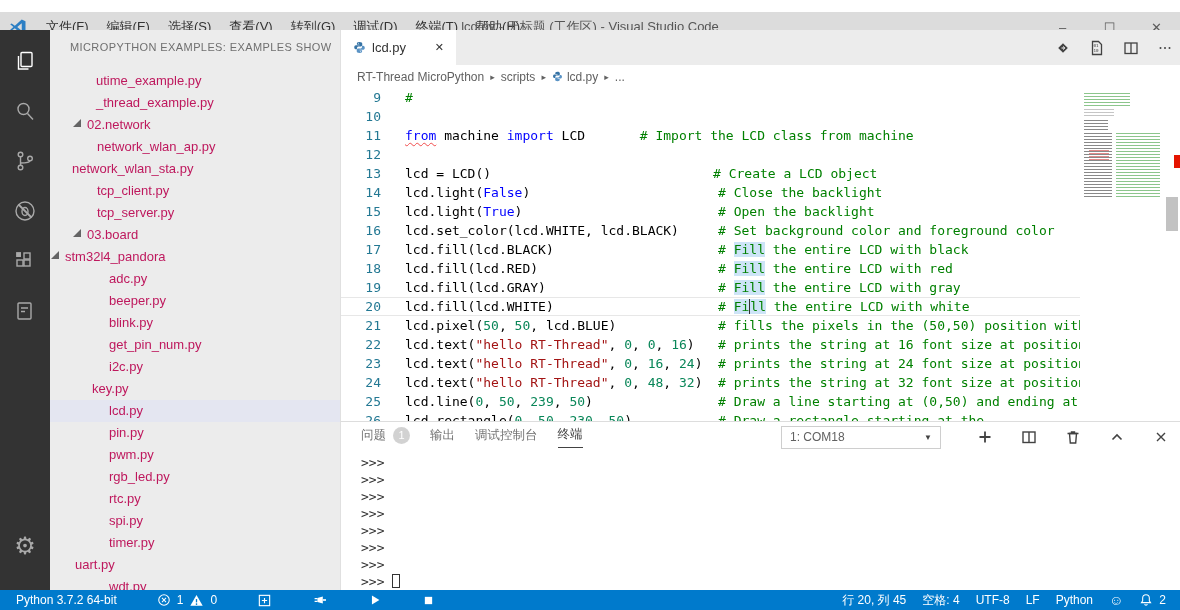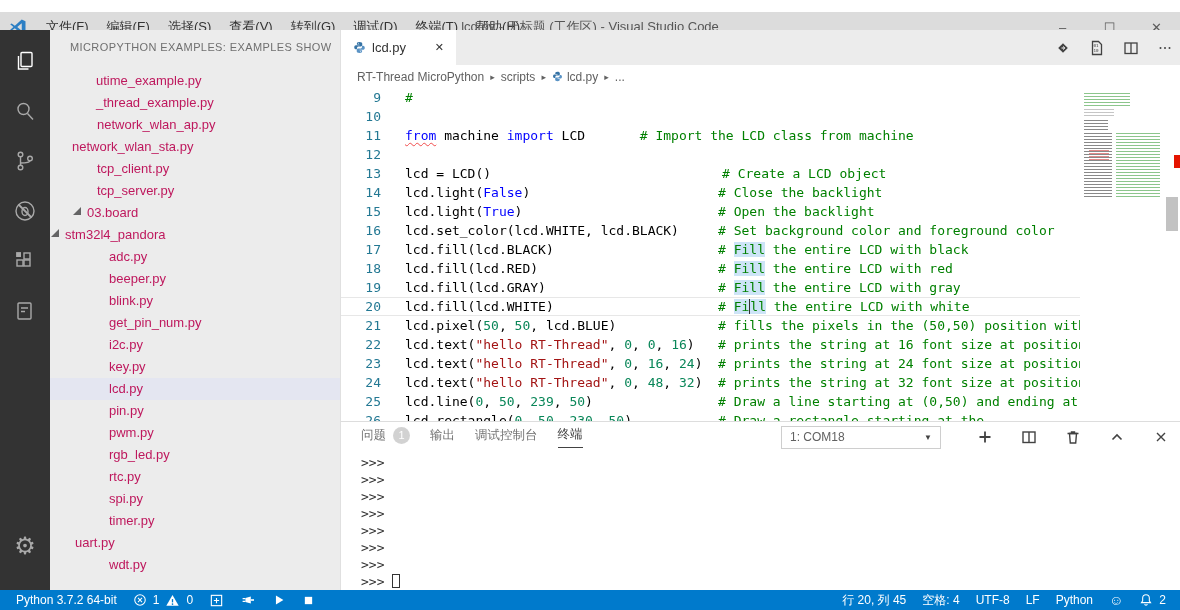--- a/index.html
+++ b/index.html
@@ -79,21 +79,21 @@
   .port-select .dd { margin-left:auto; font-size:8px; color:#424242; }
   .panel-controls svg { stroke:#424242; fill:none; stroke-width:1.4; }
   .terminal { position:absolute; left:20px; top:32px; right:10px; bottom:4px; font-family:"DejaVu Sans Mono", monospace; font-size:13px; color:#333; }
   .term-row { height:17px; line-height:17px; white-space:pre; }
   .term-cursor { display:inline-block; width:8px; height:14px; border:1px solid #333; margin-left:8px; vertical-align:-2px; }
 
   
   .statusbar { position:absolute; left:0; top:590px; width:1180px; height:20px; background:#007ACC; color:#fff; display:flex; align-items:center; font-size:12px; }
   .sb-item { display:flex; align-items:center; padding:0 8px; height:20px; white-space:nowrap; }
   .sb-item svg { stroke:#fff; fill:none; stroke-width:1.2; }
-  .sb-left { display:flex; align-items:flex-end; padding-left:8px; }
+  .sb-left { display:flex; align-items:flex-end; padding-left:8px;gap:24px; }
   .sb-right { margin-left:auto; display:flex; align-items:center; padding-right:6px; }
   .sb-gap { width:6px; }
 </style>
 </head>
 <body>
 
 <div id="app">
 
   <div class="titlebar">
     <svg class="logo" viewBox="0 0 24 24">
@@ -160,32 +160,33 @@
         </svg>
     </div>
     <div class="act-gear">⚙</div>
   </div>
 
   <div class="sidebar">
     <div class="sidebar-header">MICROPYTHON EXAMPLES: EXAMPLES SHOW</div>
     <div class="tree">
         <div class="tree-item" style="padding-left: 46px;"><span>utime_example.py</span></div>
         <div class="tree-item" style="padding-left: 46px;"><span>_thread_example.py</span></div>
+        <div class="tree-item" style="padding-left: 22px;"><span class="twisty"></span><span>02.network</span></div>
         <div class="tree-item" style="padding-left: 47px;"><span>network_wlan_ap.py</span></div>
         <div class="tree-item" style="padding-left: 22px;"><span>network_wlan_sta.py</span></div>
         <div class="tree-item" style="padding-left: 47px;"><span>tcp_client.py</span></div>
         <div class="tree-item" style="padding-left: 47px;"><span>tcp_server.py</span></div>
         <div class="tree-item" style="padding-left: 22px;"><span class="twisty"></span><span>03.board</span></div>
         <div class="tree-item" style=""><span class="twisty"></span><span>stm32l4_pandora</span></div>
         <div class="tree-item" style="padding-left: 59px;"><span>adc.py</span></div>
         <div class="tree-item" style="padding-left: 59px;"><span>beeper.py</span></div>
         <div class="tree-item" style="padding-left: 59px;"><span>blink.py</span></div>
         <div class="tree-item" style="padding-left: 59px;"><span>get_pin_num.py</span></div>
         <div class="tree-item" style="padding-left: 59px;"><span>i2c.py</span></div>
-        <div class="tree-item" style="padding-left: 59px;"><span>key.py</span></div>
+        <div class="tree-item" style="padding-left: 42px;"><span>key.py</span></div>
         <div class="tree-item selected" style="padding-left: 59px;"><span>lcd.py</span></div>
         <div class="tree-item" style="padding-left: 59px;"><span>pin.py</span></div>
         <div class="tree-item" style="padding-left: 59px;"><span>pwm.py</span></div>
         <div class="tree-item" style="padding-left: 59px;"><span>rgb_led.py</span></div>
         <div class="tree-item" style="padding-left: 59px;"><span>rtc.py</span></div>
         <div class="tree-item" style="padding-left: 59px;"><span>spi.py</span></div>
         <div class="tree-item" style="padding-left: 59px;"><span>timer.py</span></div>
         <div class="tree-item" style="padding-left: 25px;"><span>uart.py</span></div>
         <div class="tree-item" style="padding-left: 59px;"><span>wdt.py</span></div>
       </div>
@@ -242,21 +243,21 @@
         <div class="crumb">
           <span>...</span>
         </div>
       </div>
     <div class="code-area">
       <div>
           <div class="code-line"><span class="line-num">9</span><span class="line-code"><span class="tok-com">#</span></span></div>
           <div class="code-line"><span class="line-num">10</span><span class="line-code"></span></div>
           <div class="code-line"><span class="line-num">11</span><span class="line-code"><span class="tok-sq">from</span><span class="tok-txt"> machine </span><span class="tok-kw">import</span><span class="tok-txt"> LCD</span></span><span class="cmt" style="left: 298.78px;"><span class="tok-com"># Import the LCD class from machine</span></span></div>
           <div class="code-line"><span class="line-num">12</span><span class="line-code"></span></div>
-          <div class="code-line"><span class="line-num">13</span><span class="line-code"><span class="tok-txt">lcd = LCD()</span></span><span class="cmt" style="left: 381px;"><span class="tok-com"># Create a LCD object</span></span></div>
+          <div class="code-line"><span class="line-num">13</span><span class="line-code"><span class="tok-txt">lcd = LCD()</span></span><span class="cmt" style="left: 372px;"><span class="tok-com"># Create a LCD object</span></span></div>
           <div class="code-line"><span class="line-num">14</span><span class="line-code"><span class="tok-txt">lcd.light(</span><span class="tok-kw">False</span><span class="tok-txt">)</span></span><span class="cmt" style="left: 377.04px;"><span class="tok-com"># Close the backlight</span></span></div>
           <div class="code-line"><span class="line-num">15</span><span class="line-code"><span class="tok-txt">lcd.light(</span><span class="tok-kw">True</span><span class="tok-txt">)</span></span><span class="cmt" style="left: 377.04px;"><span class="tok-com"># Open the backlight</span></span></div>
           <div class="code-line"><span class="line-num">16</span><span class="line-code"><span class="tok-txt">lcd.set_color(lcd.WHITE, lcd.BLACK)</span></span><span class="cmt" style="left: 377.04px;"><span class="tok-com"># Set background color and foreground color</span></span></div>
           <div class="code-line"><span class="line-num">17</span><span class="line-code"><span class="tok-txt">lcd.fill(lcd.BLACK)</span></span><span class="cmt" style="left: 377.04px;"><span class="tok-com"># </span><span class="tok-hl">Fill</span><span class="tok-com"> the entire LCD with black</span></span></div>
           <div class="code-line"><span class="line-num">18</span><span class="line-code"><span class="tok-txt">lcd.fill(lcd.RED)</span></span><span class="cmt" style="left: 377.04px;"><span class="tok-com"># </span><span class="tok-hl">Fill</span><span class="tok-com"> the entire LCD with red</span></span></div>
           <div class="code-line"><span class="line-num">19</span><span class="line-code"><span class="tok-txt">lcd.fill(lcd.GRAY)</span></span><span class="cmt" style="left: 377.04px;"><span class="tok-com"># </span><span class="tok-hl">Fill</span><span class="tok-com"> the entire LCD with gray</span></span></div>
           <div class="code-line current"><span class="line-num">20</span><span class="line-code"><span class="tok-txt">lcd.fill(lcd.WHITE)</span></span><span class="cmt" style="left: 377.04px;"><span class="tok-com"># </span><span class="tok-hl">Fi</span><span class="caret"></span><span class="tok-hl">ll</span><span class="tok-com"> the entire LCD with white</span></span></div>
           <div class="code-line"><span class="line-num">21</span><span class="line-code"><span class="tok-txt">lcd.pixel(</span><span class="tok-num">50</span><span class="tok-txt">, </span><span class="tok-num">50</span><span class="tok-txt">, lcd.BLUE)</span></span><span class="cmt" style="left: 377.04px;"><span class="tok-com"># fills the pixels in the (50,50) position with</span></span></div>
           <div class="code-line"><span class="line-num">22</span><span class="line-code"><span class="tok-txt">lcd.text(</span><span class="tok-str">"hello RT-Thread"</span><span class="tok-txt">, </span><span class="tok-num">0</span><span class="tok-txt">, </span><span class="tok-num">0</span><span class="tok-txt">, </span><span class="tok-num">16</span><span class="tok-txt">)</span></span><span class="cmt" style="left: 377.04px;"><span class="tok-com"># prints the string at 16 font size at position</span></span></div>
           <div class="code-line"><span class="line-num">23</span><span class="line-code"><span class="tok-txt">lcd.text(</span><span class="tok-str">"hello RT-Thread"</span><span class="tok-txt">, </span><span class="tok-num">0</span><span class="tok-txt">, </span><span class="tok-num">16</span><span class="tok-txt">, </span><span class="tok-num">24</span><span class="tok-txt">)</span></span><span class="cmt" style="left: 377.04px;"><span class="tok-com"># prints the string at 24 font size at position</span></span></div>

